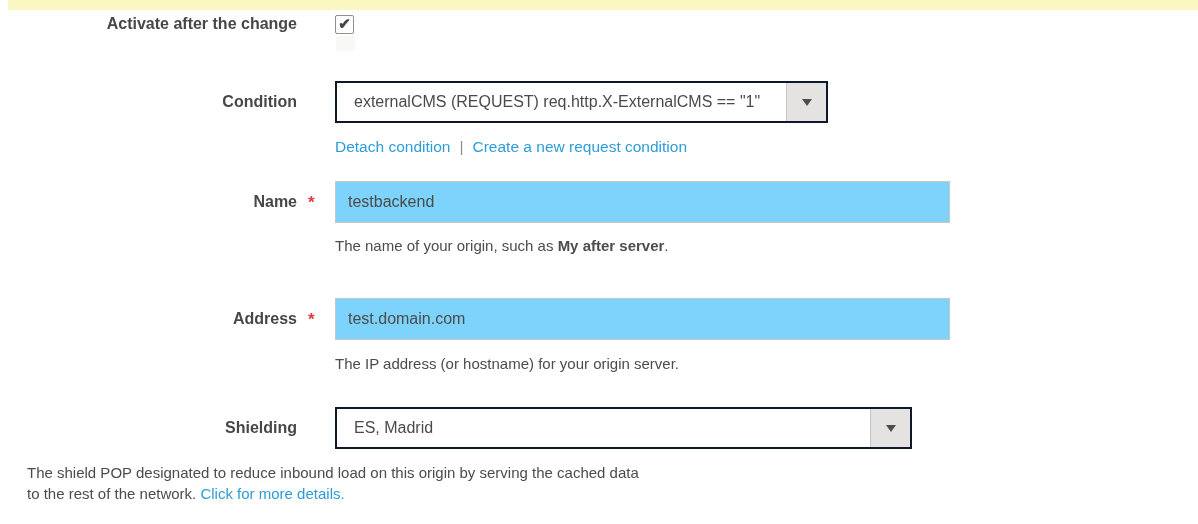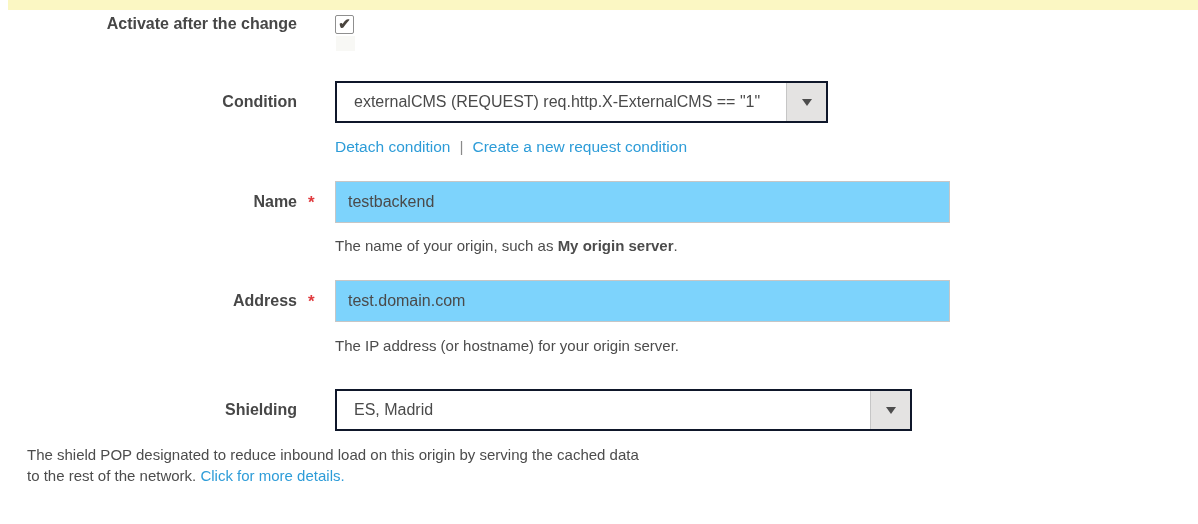--- a/index.html
+++ b/index.html
@@ -110,21 +110,21 @@
     font-size: 15.5px;
     height: 21px;
     display: flex;
     align-items: center;
   }
   a.link { color: #2d9cd8; text-decoration: none; cursor: pointer; }
   .link-sep { color: #8a8a8a; margin: 0 9px; }
 
   
   .row-name { margin-top: 24px; }
-  .row-address { margin-top: 24px; }
+  .row-address { margin-top: 42px; }
   .text-input {
     width: 615px;
     height: 42px;
     border: 1px solid #c6c6c6;
     padding-left: 12px;
     font-family: "Liberation Sans", sans-serif;
     font-size: 16px;
     color: #4a4a4a;
     background: #7dd3fc;
     outline: none;
@@ -175,21 +175,21 @@
     <span class="link-sep">|</span>
     <a class="link">Create a new request condition</a>
   </div>
 
   <div class="row row-name">
     <div class="label-col">Name</div>
     <div class="marker-col">*</div>
     <input class="text-input" type="text" value="testbackend" style="">
   </div>
   <div class="help-row help-name">
-    <span>The name of your origin, such as </span><span class="bold">My origin server</span><span>.</span>
+    <span>The name of your origin, such as </span><span class="bold">My after server</span><span>.</span>
   </div>
 
   <div class="row row-address">
     <div class="label-col">Address</div>
     <div class="marker-col">*</div>
     <input class="text-input" type="text" value="test.domain.com" style="">
   </div>
   <div class="help-row help-address">The IP address (or hostname) for your origin server.</div>
 
   <div class="row row-shielding">

